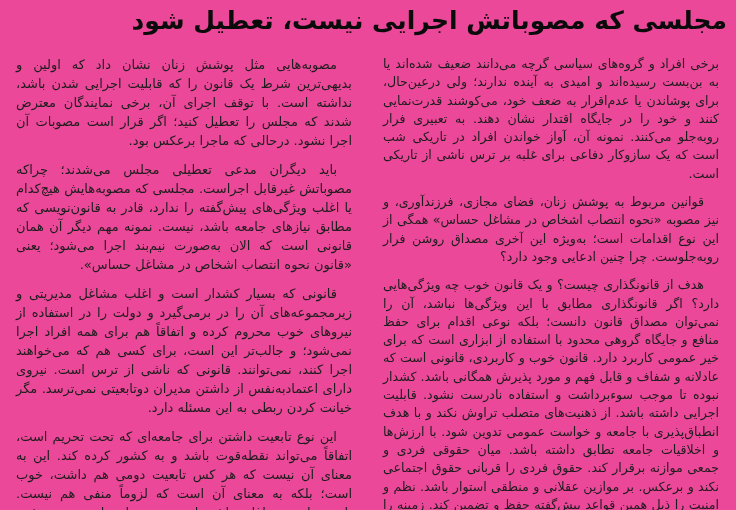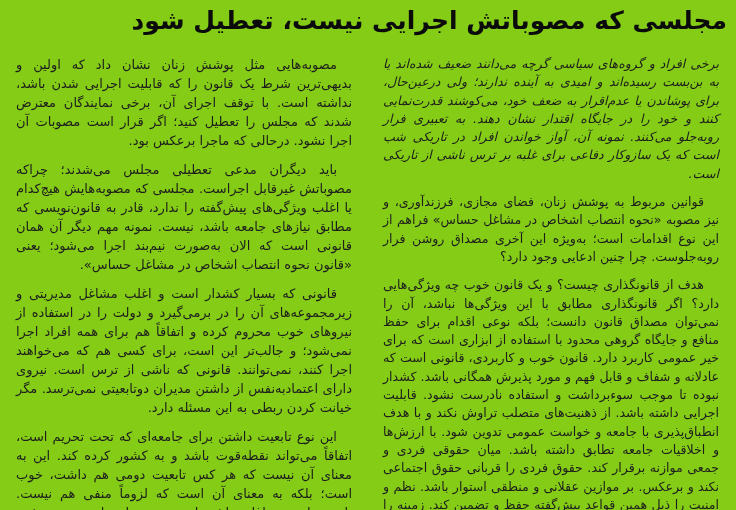--- a/index.html
+++ b/index.html
@@ -4,21 +4,21 @@
 <style>
   html, body {
     margin: 0;
     padding: 0;
     background: #fbfbf9;
   }
   .page {
     position: relative;
     width: 736px;
     height: 510px;
-    background: #84cc16;
+    background: #ec4899;
     overflow: hidden;
     direction: rtl;
     font-family: "DejaVu Sans", sans-serif;
     color: #1d1d1d;
   }
   .headline {
     margin: 0;
     padding: 3px 9px 0 0;
     text-align: right;
     font-size: 25px;
@@ -46,32 +46,31 @@
   .column-left {
     font-size: 13.0px;
     line-height: 19.0px;
   }
   .column p {
     margin: 10px;
     text-indent: 15px;
   }
   .column p.first-paragraph {
     text-indent: 0;
-    font-style: italic;
   }
 </style>
 </head>
 <body>
 
 <div class="page">
   <h1 class="headline">مجلسی که مصوباتش اجرایی نیست، تعطیل شود</h1>
   <div class="columns">
     <div class="column column-right">
         <p class="first-paragraph">برخی افراد و گروه‌های سیاسی گرچه می‌دانند ضعیف شده‌اند یا به بن‌بست رسیده‌اند و امیدی به آینده ندارند؛ ولی درعین‌حال، برای پوشاندن یا عدم‌اقرار به ضعف خود، می‌کوشند قدرت‌نمایی کنند و خود را در جایگاه اقتدار نشان دهند. به تعبیری فرار روبه‌جلو می‌کنند. نمونه آن، آواز خواندن افراد در تاریکی شب است که یک سازوکار دفاعی برای غلبه بر ترس ناشی از تاریکی است.</p>
-        <p>قوانین مربوط به پوشش زنان، فضای مجازی، فرزندآوری، و نیز مصوبه «نحوه انتصاب اشخاص در مشاغل حساس» فراهم از این نوع اقدامات است؛ به‌ویژه این آخری مصداق روشن فرار روبه‌جلوست. چرا چنین ادعایی وجود دارد؟</p>
+        <p>قوانین مربوط به پوشش زنان، فضای مجازی، فرزندآوری، و نیز مصوبه «نحوه انتصاب اشخاص در مشاغل حساس» همگی از این نوع اقدامات است؛ به‌ویژه این آخری مصداق روشن فرار روبه‌جلوست. چرا چنین ادعایی وجود دارد؟</p>
         <p>هدف از قانونگذاری چیست؟ و یک قانون خوب چه ویژگی‌هایی دارد؟ اگر قانونگذاری مطابق با این ویژگی‌ها نباشد، آن را نمی‌توان مصداق قانون دانست؛ بلکه نوعی اقدام برای حفظ منافع و جایگاه گروهی محدود با استفاده از ابزاری است که برای خیر عمومی کاربرد دارد. قانون خوب و کاربردی، قانونی است که عادلانه و شفاف و قابل فهم و مورد پذیرش همگانی باشد. کشدار نبوده تا موجب سوءبرداشت و استفاده نادرست نشود. قابلیت اجرایی داشته باشد. از ذهنیت‌های متصلب تراوش نکند و با هدف انطباق‌پذیری با جامعه و خواست عمومی تدوین شود. با ارزش‌ها و اخلاقیات جامعه تطابق داشته باشد. میان حقوقی فردی و جمعی موازنه برقرار کند. حقوق فردی را قربانی حقوق اجتماعی نکند و برعکس. بر موازین عقلانی و منطقی استوار باشد. نظم و امنیت را ذیل همین قواعد پیش‌گفته حفظ و تضمین کند. زمینه را برای پیشرفت و توسعه فراهم کند. اگر قانون برای اداره عمومی و خیر جامعه است؛ در این صورت، باید با مشارکت و نظرخواهی از جامعه تدوین شود.</p>
       </div>
     <div class="column column-left">
         <p>مصوبه‌هایی مثل پوشش زنان نشان داد که اولین و بدیهی‌ترین شرط یک قانون را که قابلیت اجرایی شدن باشد، نداشته است. با توقف اجرای آن، برخی نمایندگان معترض شدند که مجلس را تعطیل کنید؛ اگر قرار است مصوبات آن اجرا نشود. درحالی که ماجرا برعکس بود.</p>
         <p>باید دیگران مدعی تعطیلی مجلس می‌شدند؛ چراکه مصوباتش غیرقابل اجراست. مجلسی که مصوبه‌هایش هیچ‌کدام یا اغلب ویژگی‌های پیش‌گفته را ندارد، قادر به قانون‌نویسی که مطابق نیازهای جامعه باشد، نیست. نمونه مهم دیگر آن همان قانونی است که الان به‌صورت نیم‌بند اجرا می‌شود؛ یعنی «قانون نحوه انتصاب اشخاص در مشاغل حساس».</p>
         <p>قانونی که بسیار کشدار است و اغلب مشاغل مدیریتی و زیرمجموعه‌های آن را در برمی‌گیرد و دولت را در استفاده از نیروهای خوب محروم کرده و اتفاقاً هم برای همه افراد اجرا نمی‌شود؛ و جالب‌تر این است، برای کسی هم که می‌خواهند اجرا کنند، نمی‌توانند. قانونی که ناشی از ترس است. نیروی دارای اعتمادبه‌نفس از داشتن مدیران دوتابعیتی نمی‌ترسد. مگر خیانت کردن ربطی به این مسئله دارد.</p>
         <p>این نوع تابعیت داشتن برای جامعه‌ای که تحت تحریم است، اتفاقاً می‌تواند نقطه‌قوت باشد و به کشور کرده کند. این به معنای آن نیست که هر کس تابعیت دومی هم داشت، خوب است؛ بلکه به معنای آن است که لزوماً منفی هم نیست. تابعیت‌های دوم اغلب ناشی از وضعیت خاص است و نه پشت کردن به کشور.</p>
         <p>چنین مصوباتی ناشی از ترس است و نه اقتدار. دولت باید درباره اصلاح قوانینی که ویژگی یک قانون خوب و کارآمد را ندارند، رایزنی کند و مثل مصوبه پوشش درخواست رفع مانع را بدهد. برای این کار باید اعتمادبه‌نفس پیدا کرد. بخش مهمی از افول کیفیت و کارایی دولت متأثر از همین مصوبات و رویکرد نادرستی است که در پشت آن قرار دارد.</p>
       </div>
   </div>

